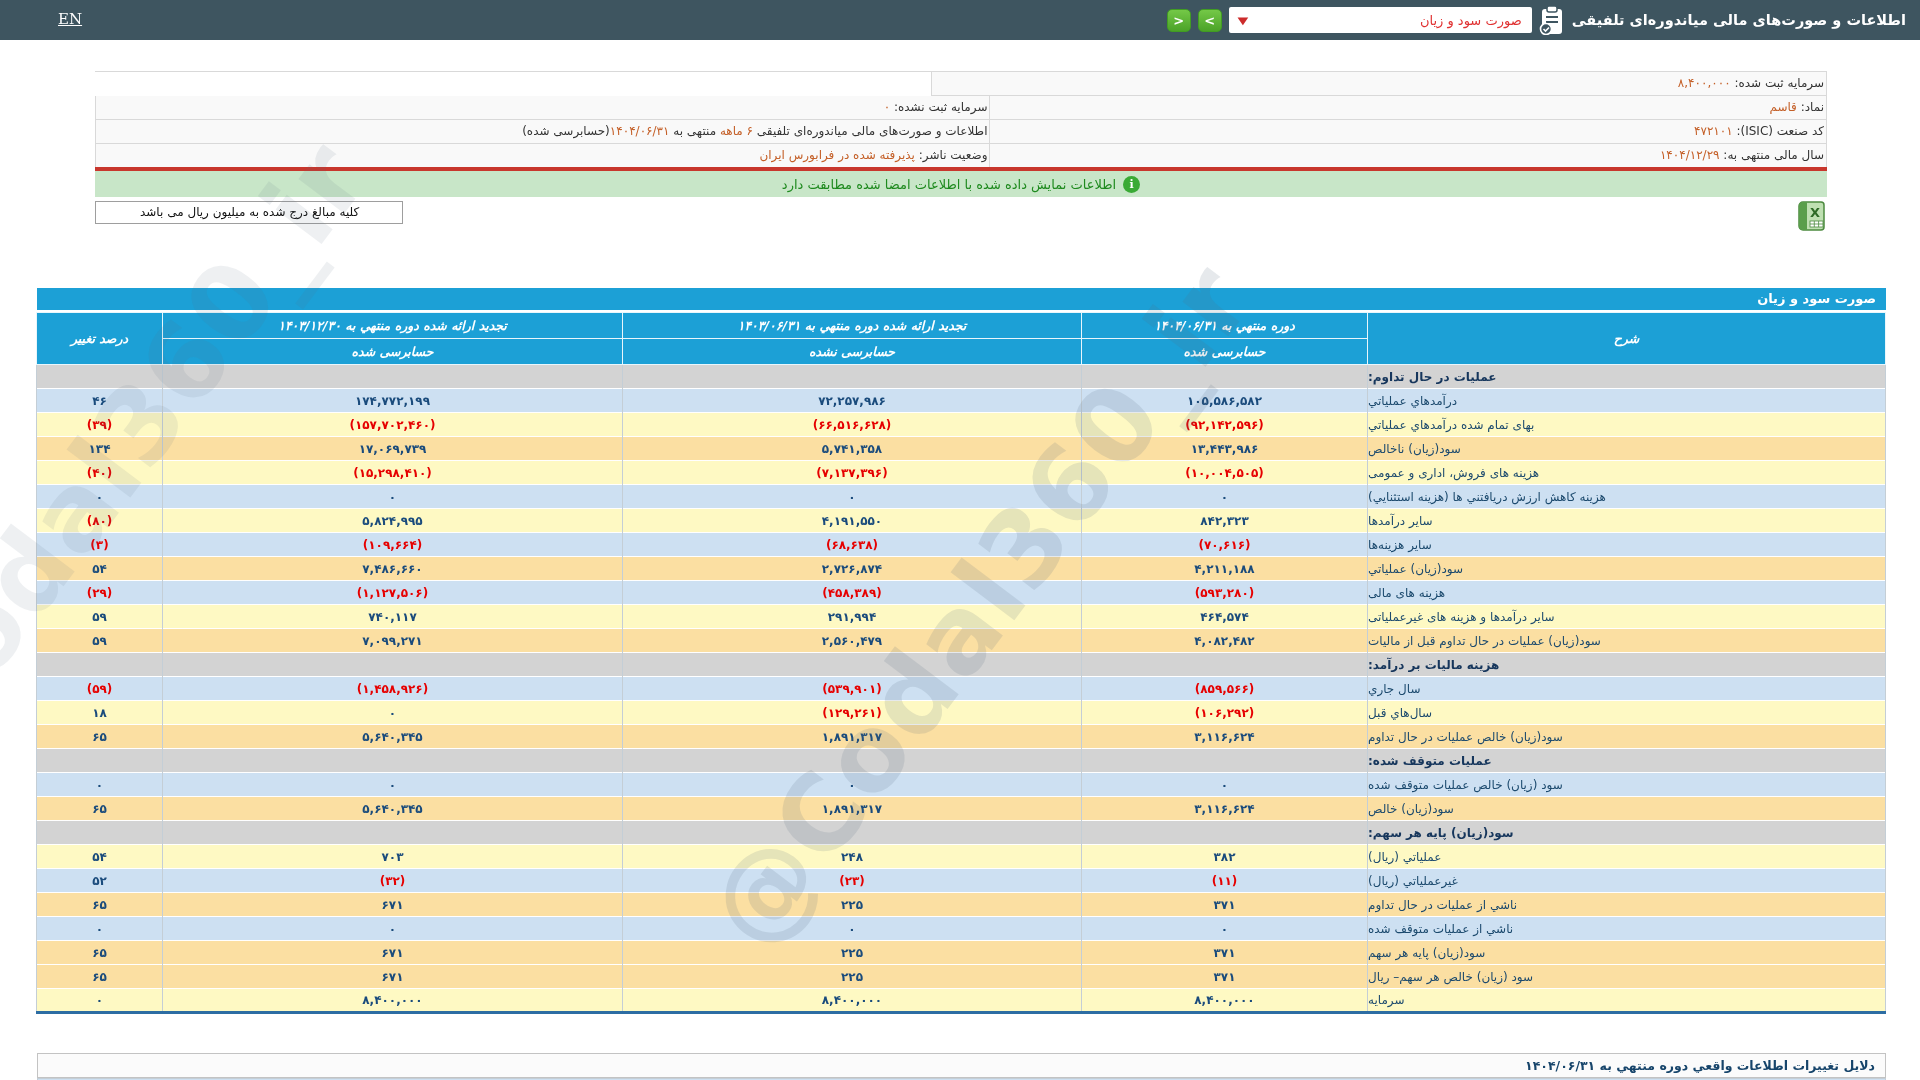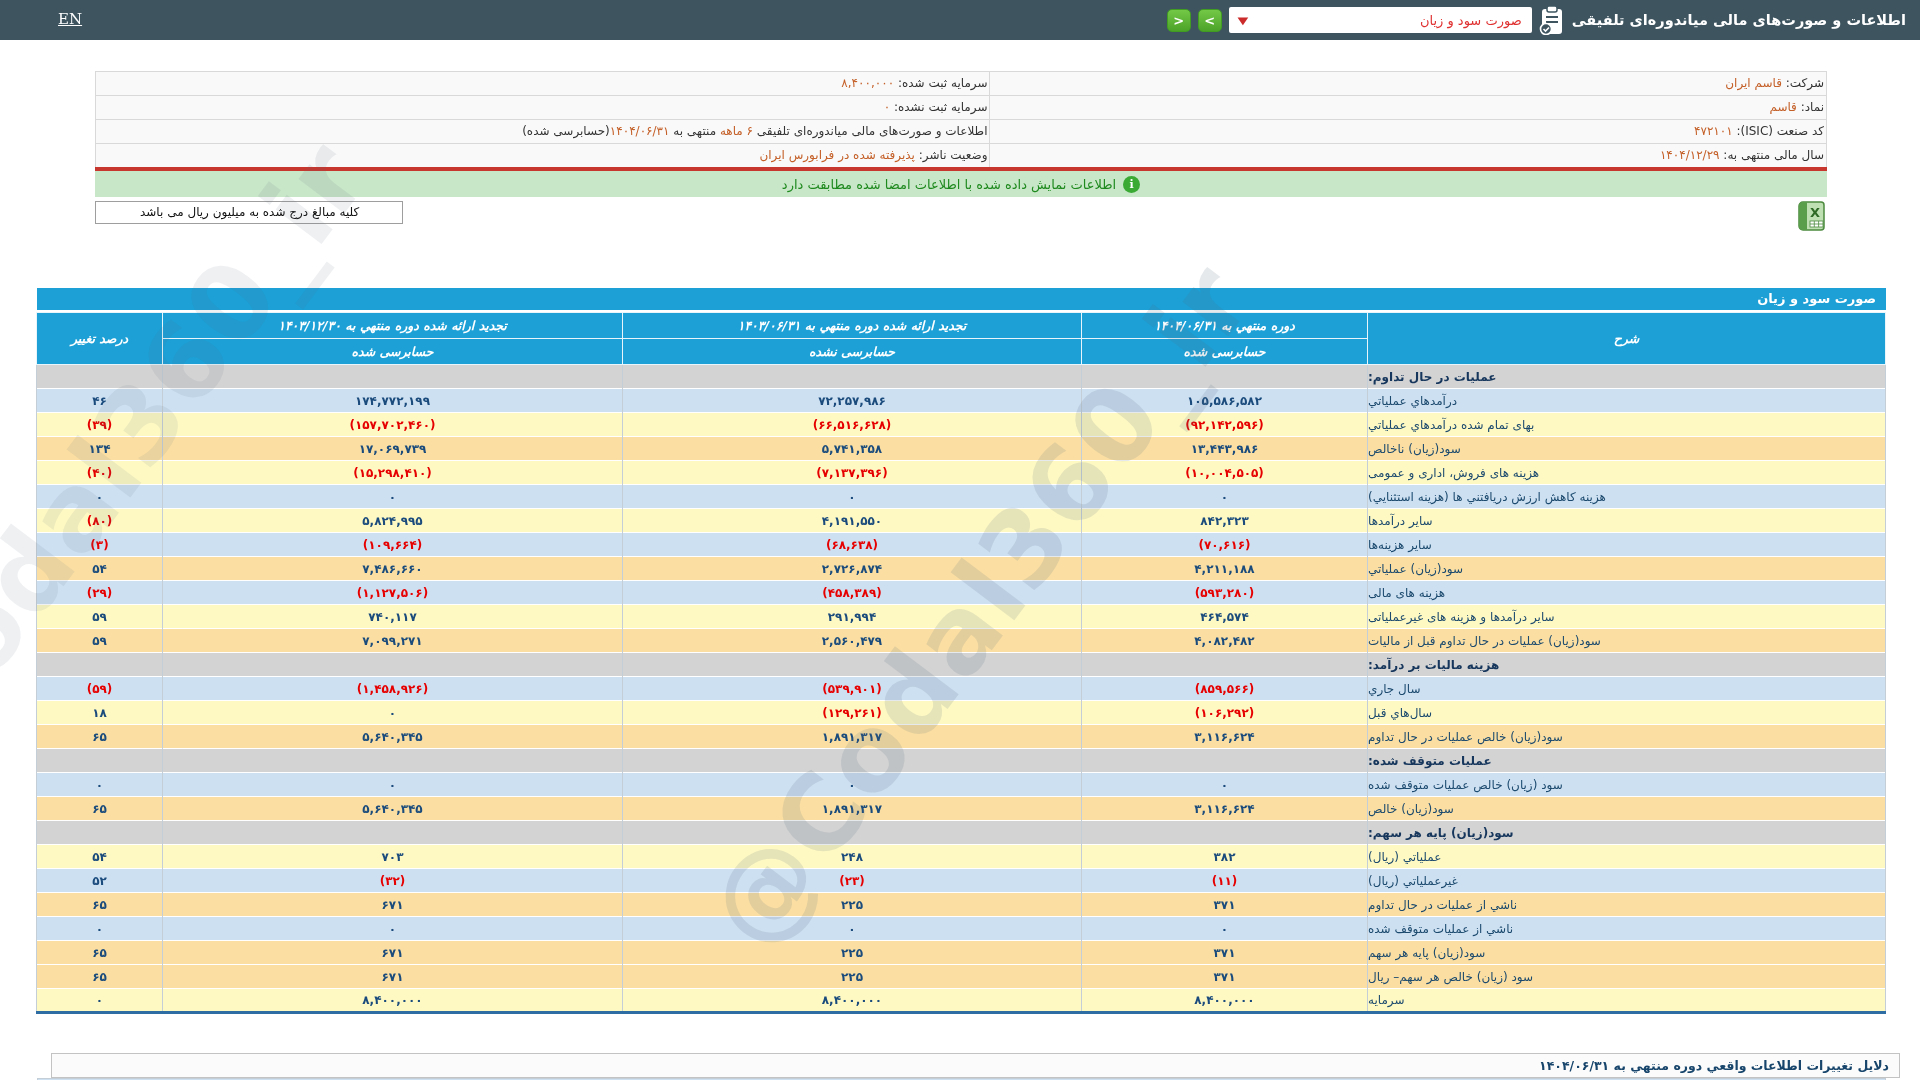--- a/index.html
+++ b/index.html
@@ -65,21 +65,21 @@
 
   
   .watermark { position:absolute; direction:ltr; font-size:105px; font-weight:bold; color:rgba(90,105,125,.15);
                transform:rotate(-53deg); pointer-events:none; white-space:nowrap; letter-spacing:2px; }
   .wm-main { left:430px; top:545px; width:1100px; text-align:center; }
   .wm-side { left:-290px; top:470px; width:700px; text-align:center; color:rgba(90,105,125,.10); }
 
   
   .footer-bar { position:absolute; left:37px; top:1053px; width:1849px; height:25px; background:#fbfbfb;
                 border:1px solid #c3c3c3; line-height:23px; padding:0 10px; text-align:right;
-                color:#17456b; font-size:12.5px; font-weight:600;margin-left:14px; }
+                color:#17456b; font-size:12.5px; font-weight:600; }
   .footer-sliver { position:absolute; left:37px; top:1078px; width:1849px; height:14px; background:#cde0f2;
                    border:1px solid #c4ced6; }
 </style>
 </head>
 <body>
 
 <div class="page">
 
   <header class="topbar">
     <a class="en-link">EN</a>
@@ -97,21 +97,20 @@
         <span class="val">صورت سود و زیان</span>
         <span class="caret">▼</span>
       </div>
       <div class="nav-btn">&gt;</div>
       <div class="nav-btn">&lt;</div>
     </div>
   </header>
 
   <section class="company" id="company-table">
       <div class="c-row">
-        <div class="c-cell c-right"><span class="lbl">شرکت: </span><span class="val">قاسم ایران</span></div>
         <div class="c-cell c-left"><span class="lbl">سرمایه ثبت شده: </span><span class="val">۸,۴۰۰,۰۰۰</span></div>
       </div>
       <div class="c-row">
         <div class="c-cell c-right"><span class="lbl">نماد: </span><span class="val">قاسم</span></div>
         <div class="c-cell c-left"><span class="lbl">سرمایه ثبت نشده: </span><span class="val">۰</span></div>
       </div>
       <div class="c-row">
         <div class="c-cell c-right"><span class="lbl">کد صنعت (ISIC): </span><span class="val">۴۷۲۱۰۱</span></div>
         <div class="c-cell c-left"><span>اطلاعات و صورت‌های مالی میاندوره‌ای تلفیقی </span><span class="hl">۶ ماهه</span><span> منتهی به </span><span class="hl">۱۴۰۴/۰۶/۳۱</span><span>(حسابرسی شده)</span></div>
       </div>

